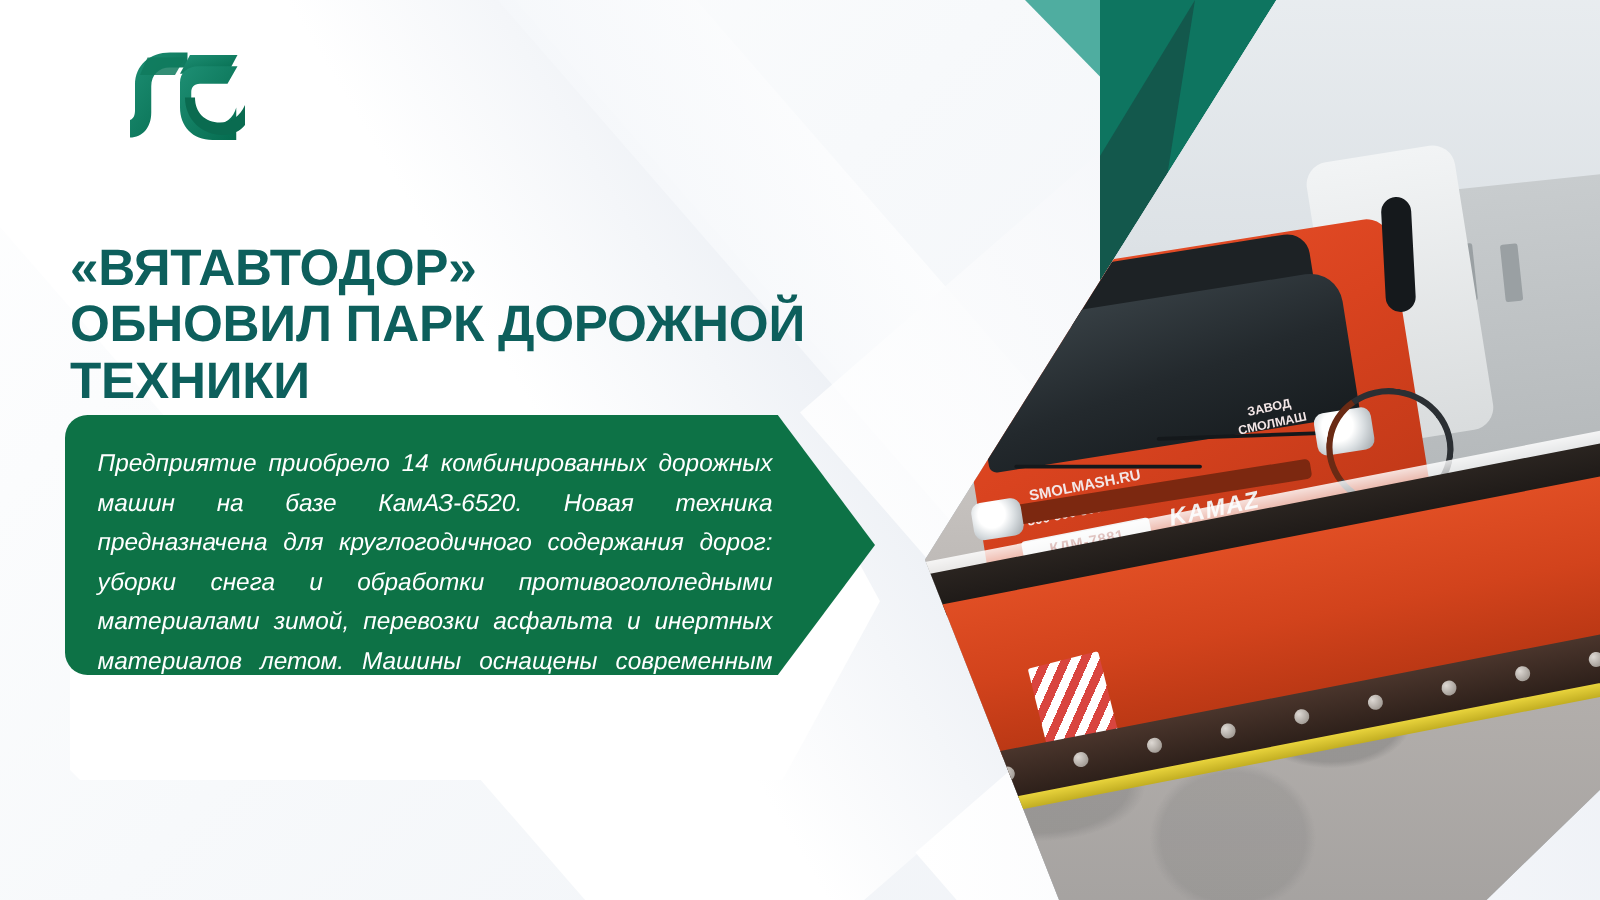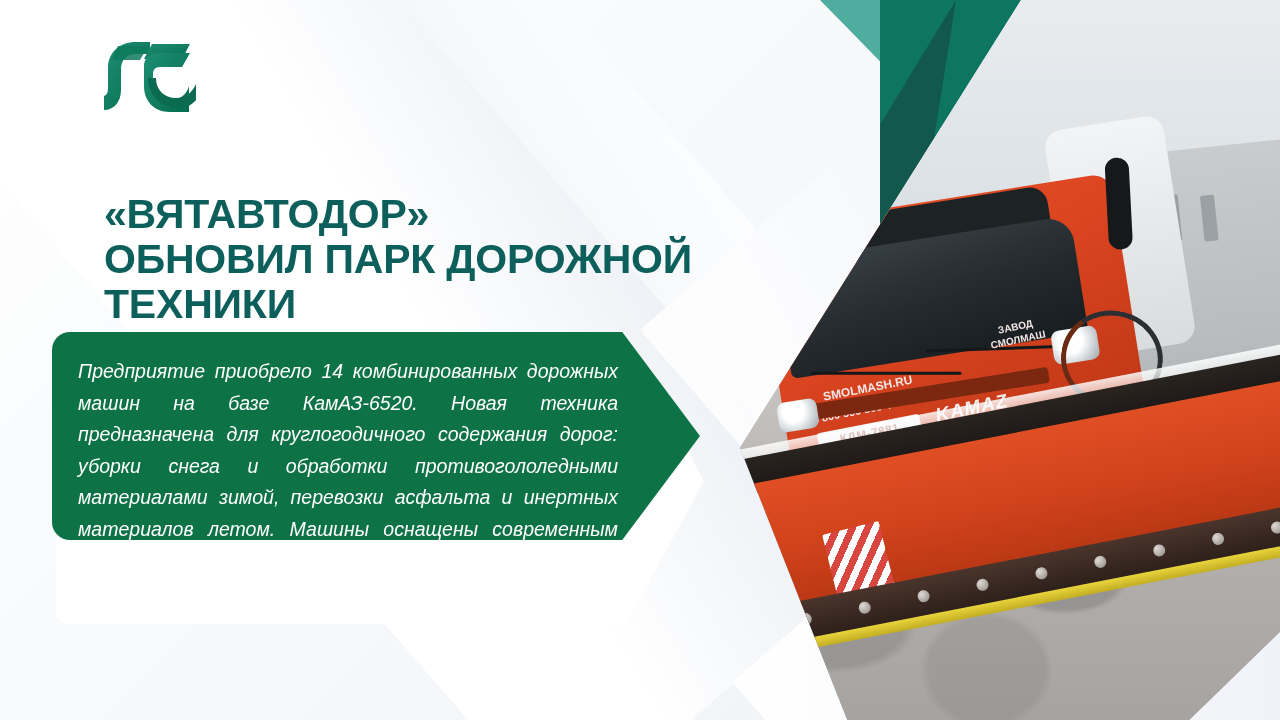--- a/index.html
+++ b/index.html
@@ -310,21 +310,20 @@
     left:56px; top:192px;
     width: 680px;
     font-weight: bold;
     font-size: 41px;
     line-height: 1.1;
     color:#0d5f5c;
     letter-spacing:-0.2px;
     text-transform: uppercase;
     white-space: pre-line;
     z-index:6;
-    margin-left:48px;
   }
 
   
   .card-wrap {
     position:absolute;
     left:52px; top:332px;
     width:660px; height:290px;
     z-index:6;
   }
   .card-outline {

